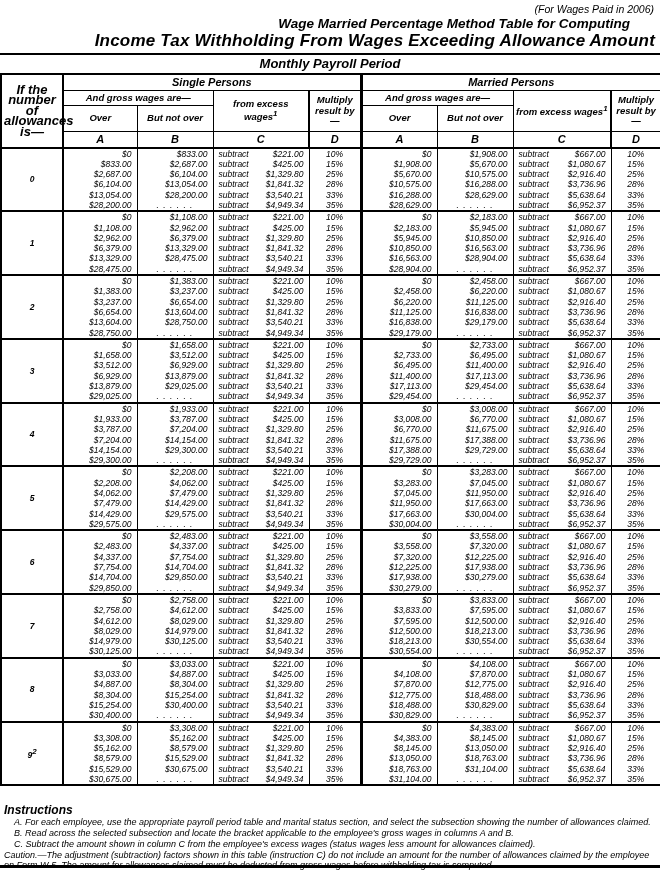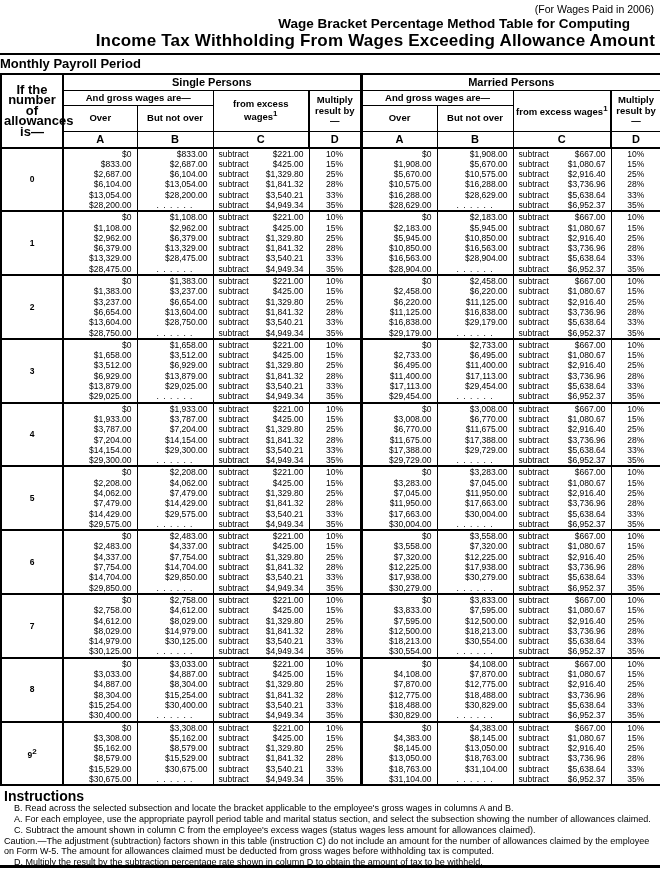--- a/index.html
+++ b/index.html
@@ -1,26 +1,26 @@
 <!DOCTYPE html>
 <html><head>
 <meta charset="utf-8">
 <style>
   html,body { margin:0; padding:0; background:#fff; color:#000; }
   .page {
     width:660px; height:870px; box-sizing:border-box;
     font-family:"Liberation Sans", sans-serif;
-    position:relative; overflow:hidden;
+    position:relative; overflow:hidden;font-style:italic;
   }
   
   .note-top { text-align:right; font-size:10.5px; padding:3px 6px 0 0; }
   .title1 { text-align:right; font-weight:bold; font-size:13.5px; padding:1px 30px 0 0; }
   .title2 { text-align:right; font-weight:bold; font-size:17px; letter-spacing:.2px; padding:0 5px 2px 0;margin-left:36px; }
   .rule { border-top:2.5px solid #000; }
-  .period { text-align:left; font-weight:bold; font-size:13px; padding:1px 0 2px 0;border-radius:6px; }
+  .period { text-align:center; font-weight:bold; font-size:13px; padding:1px 0 2px 0;border-radius:6px; }
 
   
   table { width:660px; border-collapse:collapse; table-layout:fixed; border:2.5px solid #000; }
   th, td { box-sizing:border-box; }
   thead th {
     font-weight:bold; text-align:center; vertical-align:middle;
     padding:2px 2px; border-bottom:1px solid #000; border-left:1px solid #000;
     font-size:9.5px; line-height:10.5px;margin-top:48px;
   }
   thead { border-bottom:2.5px solid #000; }
@@ -47,36 +47,36 @@
   td.col-a.s { border-left:2px solid #000; }
   td.col-a.m { border-left:3px solid #000; }
   td.col-c { border-left:1px solid #000; }
   td.col-c .subw { float:left; }
   td.col-c .amt { float:right; }
   td.col-d { border-left:2px solid #000; text-align:center; }
   td.dots { text-align:center; letter-spacing:1px; }
 
   
   .instructions { padding:1px 4px 0 4px; font-size:9px; line-height:10.8px; }
-  .ins-title { font-weight:bold; font-size:14px; padding:4px 0 1px 0; }
+  .ins-title { font-weight:bold; font-size:12px; padding:18px 0 1px 0; }
   .instructions p { margin:0; }
   .instructions p.ind { text-indent:10px; }
   .fn-sep { width:175px; border-top:1.5px solid #000; margin:3px 0 2px 4px; }
   .footnotes { padding:0 4px; font-size:9px; line-height:10.8px; }
   .footnotes p { margin:0 0 1px 0; padding-left:14px; text-indent:-14px; }
   .footnotes sup { font-size:7.5px; margin-right:3px; }
   .bottom-bar { position:absolute; left:0; right:0; bottom:2px; border-top:3px solid #000; }
 </style>
 </head>
 <body>
 
 <div class="page">
 
   <div class="note-top">(For Wages Paid in 2006)</div>
-  <div class="title1">Wage Bracket Percentage Method Table for Computing</div>
+  <div class="title1">Wage Married Percentage Method Table for Computing</div>
   <div class="title2">Income Tax Withholding From Wages Exceeding Allowance Amount</div>
   <div class="rule"></div>
   <div class="period">Monthly Payroll Period</div>
 
   <table id="bracket-table">
     <colgroup>
       <col style="width:62px">
         <col style="width:74px">
         <col style="width:76px">
         <col style="width:96px">
@@ -1104,22 +1104,22 @@
             <span class="subw">subtract</span>
             <span class="amt">$6,952.37</span>
           </td>
           <td class="col-d">35%</td>
         </tr>
       </tbody>
     </table>
 
   <div class="instructions">
     <div class="ins-title">Instructions</div>
+    <p class="ind">A. For each employee, use the appropriate payroll period table and marital status section, and select the subsection showing the number of allowances claimed.</p>
     <p class="ind">B. Read across the selected subsection and locate the bracket applicable to the employee's gross wages in columns A and B.</p>
-    <p class="ind">A. For each employee, use the appropriate payroll period table and marital status section, and select the subsection showing the number of allowances claimed.</p>
     <p class="ind">C. Subtract the amount shown in column C from the employee's excess wages (status wages less amount for allowances claimed).</p>
     <p>Caution.—The adjustment (subtraction) factors shown in this table (instruction C) do not include an amount for the number of allowances claimed by the employee on Form W-5. The amount for allowances claimed must be deducted from gross wages before withholding tax is computed.</p>
     <p class="ind">D. Multiply the result by the subtraction percentage rate shown in column D to obtain the amount of tax to be withheld.</p>
   </div>
 
   <div class="fn-sep"></div>
 
   <div class="footnotes">
     <p><sup>1</sup><span>If the excess wages are less than the amount to be subtracted, the withholding is zero.</span></p>
 

